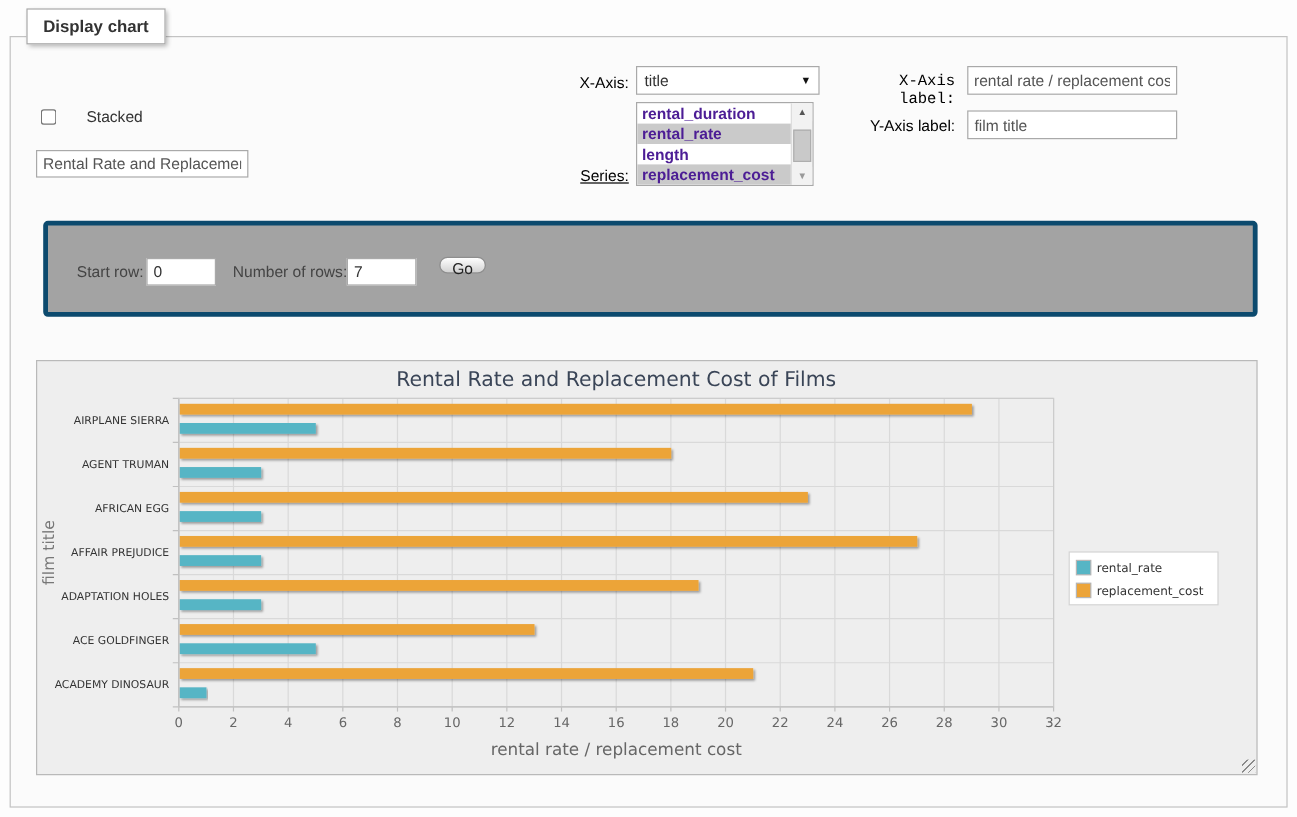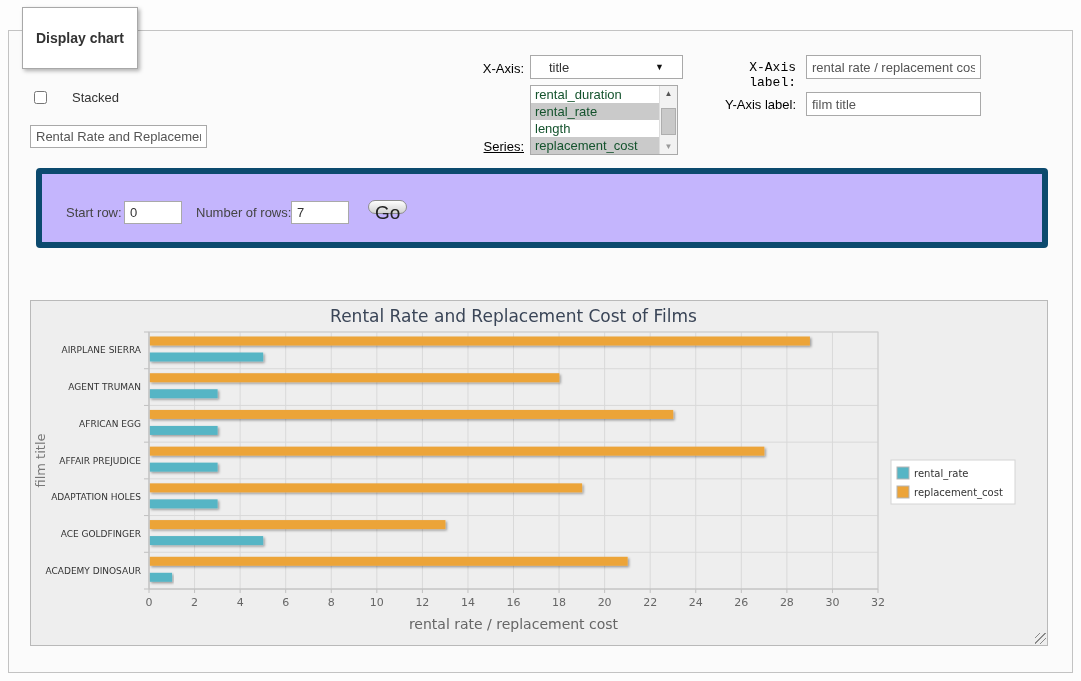--- a/index.html
+++ b/index.html
@@ -1,49 +1,49 @@
 <!DOCTYPE html>
 <html><head>
 <meta charset="utf-8">
 <style>
   html,body{margin:0;padding:0;background:#fdfdfd;font-family:"Liberation Sans",sans-serif;font-size:13px;color:#444;}
   .page{position:relative;width:1081px;height:681px;background:#fdfdfd;overflow:hidden;}
   .fieldset{position:absolute;left:8px;top:30px;width:1063px;height:641px;border:1px solid #c3c3c3;background:#fbfbfb;}
-  .legendbox{position:absolute;left:22px;top:7px;background:#fff;border:1px solid #a8a8a8;box-shadow:2px 2px 4px rgba(0,0,0,.3);padding:22px 13px;font-weight:bold;font-size:14px;color:#333;z-index:3;}
+  .legendbox{position:absolute;left:22px;top:7px;background:#fff;border:1px solid #a8a8a8;box-shadow:2px 2px 4px rgba(0,0,0,.3);padding:6px 13px;font-weight:bold;font-size:14px;color:#333;z-index:3;}
   .radio-row{position:absolute;left:30px;top:55px;display:flex;gap:9px;color:#333;}
   .radio-row label{display:inline-flex;align-items:center;gap:4px;}
   .stacked-row{position:absolute;left:30px;top:88px;display:flex;align-items:center;gap:22px;color:#333;}
   input[type=text]{box-sizing:border-box;border:1px solid #a9a9a9;background:#fff;font-family:"Liberation Sans",sans-serif;font-size:13px;color:#555;padding:2px 5px;}
   .title-input{position:absolute;left:30px;top:125px;width:177px;height:23px;color:#444;}
   .lbl{position:absolute;text-align:right;color:#000000;}
   .xaxis-lbl{left:450px;top:61px;width:74px;}
   .series-lbl{left:450px;top:139px;width:74px;text-decoration:underline;}
   .xlab-lbl{left:704px;top:60px;width:92px;font-family:Liberation Mono, monospace;}
   .ylab-lbl{left:704px;top:97px;width:92px;text-align:right;}
-  .selectbox{position:absolute;left:530px;top:55px;width:153px;height:24px;box-sizing:border-box;background:#fff;border:1px solid #a9a9a9;display:flex;align-items:center;justify-content:space-between;padding:0 18px;color:#333;cursor:default;}
+  .selectbox{position:absolute;left:530px;top:55px;width:153px;height:24px;box-sizing:border-box;background:#fff;border:1px solid #a9a9a9;display:flex;align-items:center;justify-content:space-between;padding:0 6px;color:#333;cursor:default;}
   .selectbox .arrow{font-size:9px;color:#111;}
   .listbox{position:absolute;left:530px;top:85px;width:148px;height:70px;box-sizing:border-box;background:#fff;border:1px solid #a9a9a9;overflow:hidden;}
   .listbox .options{position:absolute;left:0;top:0;right:17px;bottom:0;}
-  .listbox .opt{height:17px;line-height:17px;padding-left:4px;white-space:nowrap;color:#14532d;}
+  .listbox .opt{height:17px;line-height:17px;padding-left:4px;white-space:nowrap;color:#4c1d95;font-weight:bold;}
   .listbox .opt.sel{background:#cacaca;}
   .sbar{position:absolute;right:0;top:0;bottom:0;width:17px;background:#f2f2f2;border-left:1px solid #ddd;}
   .sb-btn{position:absolute;left:0;right:0;height:15px;font-size:8px;color:#555;text-align:center;line-height:15px;background:#f2f2f2;}
   .sb-btn.up{top:0;}
   .sb-btn.down{bottom:0;color:#999;}
   .sb-thumb{position:absolute;left:1px;right:1px;top:22px;height:25px;background:#c9c9c9;border:1px solid #aeaeae;}
   .xlab-input{position:absolute;left:806px;top:55px;width:175px;height:24px;}
   .ylab-input{position:absolute;left:806px;top:92px;width:175px;height:24px;}
-  .rows-box{position:absolute;left:36px;top:168px;width:1012px;height:80px;box-sizing:border-box;background:#c4b5fd;border:6px solid #0c4a6e;border-radius:4px;}
+  .rows-box{position:absolute;left:36px;top:184px;width:1012px;height:80px;box-sizing:border-box;background:#a3a3a3;border:4px solid #0c4a6e;border-radius:4px;}
   .rows-box .rlbl{position:absolute;top:31px;color:#444;}
   .rlbl.start{left:24px;}
   .rlbl.num{left:154px;}
   .rows-box input{position:absolute;top:27px;width:58px;height:23px;color:#333;}
   .rows-box input.start{left:82px;}
   .rows-box input.num{left:249px;}
-  .go-btn{position:absolute;left:326px;top:26px;width:39px;height:14px;border:1px solid #8e8e8e;border-radius:13px;background:linear-gradient(#fefefe,#d2d2d2);font-family:"Liberation Sans",sans-serif;font-size:19px;color:#222;cursor:pointer;}
+  .go-btn{position:absolute;left:326px;top:26px;width:39px;height:14px;border:1px solid #8e8e8e;border-radius:13px;background:linear-gradient(#fefefe,#d2d2d2);font-family:"Liberation Sans",sans-serif;font-size:13px;color:#222;cursor:pointer;}
   .chart-box{position:absolute;left:30px;top:300px;width:1018px;height:346px;box-sizing:border-box;background:#eeeeee;border:1px solid #b9b9b9;}
   .chart-box svg{display:block;font-family:"DejaVu Sans",sans-serif;}
   .resize-handle{position:absolute;right:1px;bottom:1px;width:11px;height:11px;background:repeating-linear-gradient(135deg,transparent 0 3px,#8a8a8a 3px 4px);cursor:se-resize;}
 </style>
 </head>
 <body>
 
 <div class="page">
   <div class="fieldset"></div>
   <div class="legendbox">Display chart</div>

